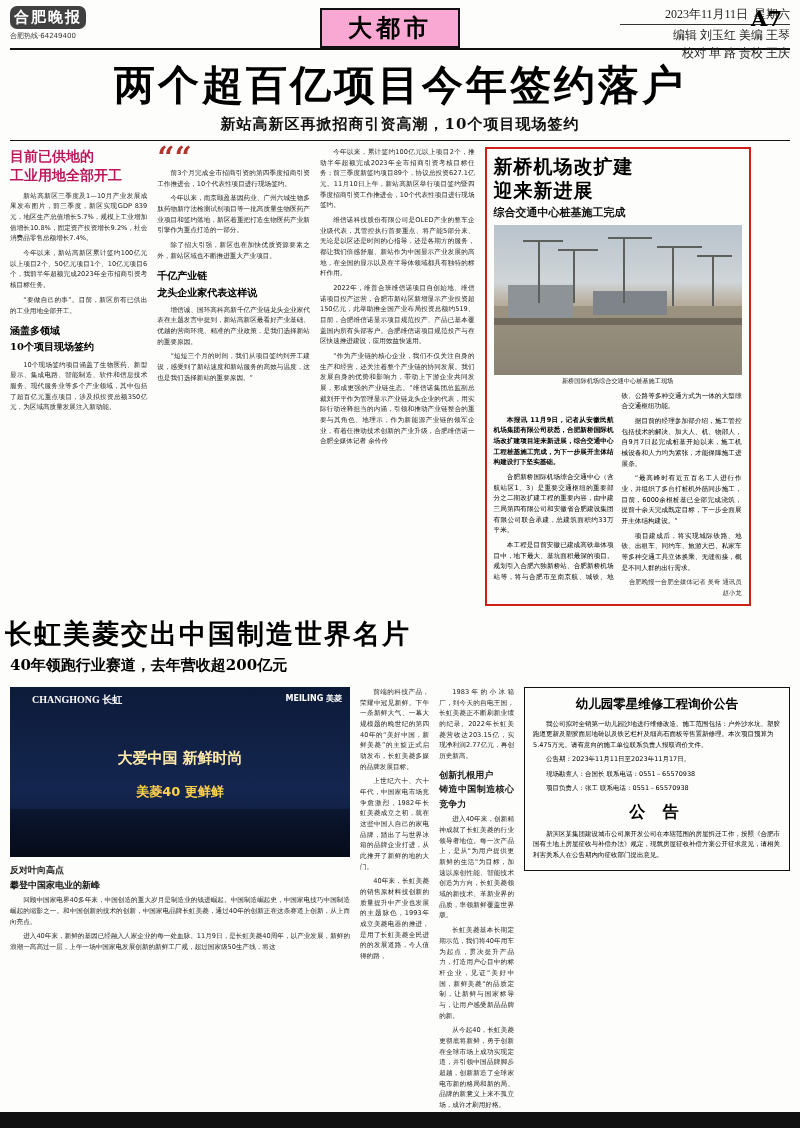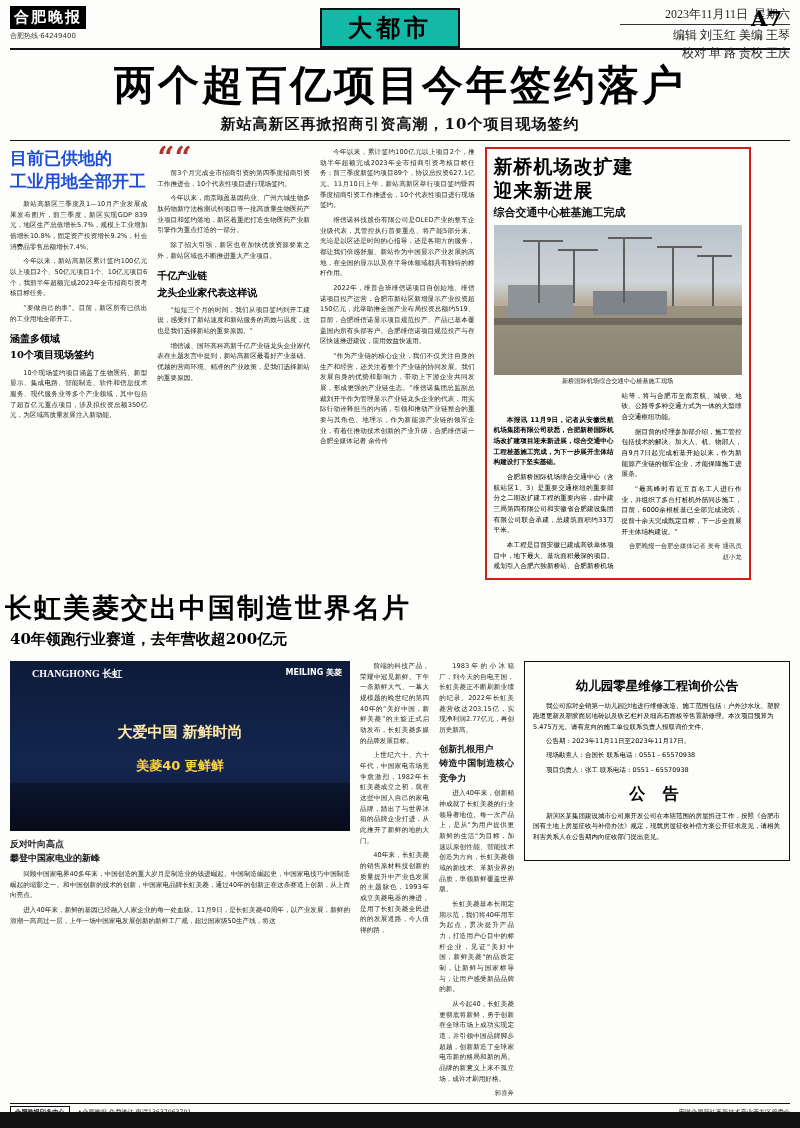--- a/index.html
+++ b/index.html
@@ -7,29 +7,30 @@
   .page{
     width:800px;height:1128px;background:#fdfdfb;position:relative;
     box-sizing:border-box;overflow:hidden;
   }
   .masthead{
     display:flex;align-items:flex-start;justify-content:space-between;
     padding:6px 10px 2px 10px;height:48px;box-sizing:border-box;
   }
   .logo-wrap{width:150px;}
   .logo{
-    background:#000000;color:#fff;font-weight:bold;font-size:15px;
+    background:#404040;color:#fff;font-weight:bold;font-size:15px;
     letter-spacing:2px;padding:2px 4px;display:inline-block;
     font-family:"DejaVu Serif","Liberation Serif",serif;
+    border-radius:7px;
   }
   .logo-sub{font-size:7px;color:#333;margin-top:2px;}
   .section-title{
     border:2px solid #111;padding:2px 26px;font-size:24px;font-weight:bold;
     font-family:"DejaVu Serif","Liberation Serif",serif;letter-spacing:4px;
-    background:#14b8a6;margin-top:2px;
+    background:#f9a8d4;margin-top:2px;
   }
   .mast-right{text-align:right;font-size:12px;color:#222;line-height:1.45;min-width:170px;font-family:Liberation Serif, serif;}
   .mast-right .dateline{border-bottom:1px solid #333;padding-bottom:1px;margin-bottom:2px;display:flex;justify-content:flex-end;gap:6px;}
   .pageno{
     font-size:21px;font-weight:bold;font-family:"DejaVu Serif","Liberation Serif",serif;
     position:absolute;right:18px;top:6px;
   }
   .rule-top{border-top:2px solid #111;margin:0 10px;}
   .headline{
     text-align:center;font-family:"DejaVu Serif","Liberation Serif",serif;
@@ -41,21 +42,21 @@
   }
   .rule-thin{border-top:1px solid #111;margin:4px 10px 6px 10px;}
   .cols{display:flex;gap:10px;padding:0 10px;box-sizing:border-box;}
   .col{font-size:6.6px;line-height:1.62;color:#1d1d1d;text-align:justify;}
   .c1{width:142px;}
   .c2{width:158px;}
   .c3{width:160px;}
   .c4{width:316px;}
   .kicker{
     font-family:"DejaVu Serif","Liberation Serif",serif;font-weight:bold;
-    font-size:17px;line-height:1.35;margin:0 0 6px 0;color:#1d4ed8;
+    font-size:14px;line-height:1.35;margin:0 0 6px 0;color:#be185d;
   }
   .subkicker{
     font-family:"DejaVu Serif","Liberation Serif",serif;font-weight:bold;
     font-size:10px;margin:7px 0 4px 0;color:#000;
   }
   p{margin:0 0 4px 0;text-indent:2em;}
   .quote-mark{font-size:30px;color:#b0342c;font-family:"DejaVu Serif","Liberation Serif",serif;line-height:0.7;font-weight:bold;}
   .byline{text-align:right;font-size:6.4px;color:#333;margin-top:3px;}
   
   .redbox{
@@ -92,21 +93,21 @@
   }
   .stage-text{position:absolute;left:50%;top:42%;transform:translate(-50%,-50%);
     color:#ffe9a8;font-family:"DejaVu Serif","Liberation Serif",serif;font-weight:bold;font-size:15px;white-space:nowrap;}
   .stage-text2{position:absolute;left:50%;top:62%;transform:translate(-50%,-50%);
     color:#ffd24a;font-weight:bold;font-size:13px;white-space:nowrap;}
   .brandL{position:absolute;left:22px;top:6px;color:#fff;font-size:10px;font-weight:bold;font-family:Liberation Serif, serif;}
   .brandR{position:absolute;right:8px;top:6px;color:#fff;font-size:8px;font-weight:bold;}
   .crowd{position:absolute;left:0;right:0;bottom:0;height:28%;background:linear-gradient(#0b1630,#060b18);}
   
   .notice{
-    border:1px solid #111;padding:14px 8px;box-sizing:border-box;width:266px;font-size:6.5px;line-height:1.6;
+    border:1px solid #111;padding:6px 8px;box-sizing:border-box;width:266px;font-size:6.5px;line-height:1.6;
   }
   .notice h4{
     text-align:center;font-family:"DejaVu Serif","Liberation Serif",serif;
     font-weight:bold;font-size:12.5px;margin:0 0 5px 0;
   }
   .notice .gg{text-align:center;font-family:"DejaVu Serif","Liberation Serif",serif;font-weight:bold;font-size:16px;letter-spacing:6px;margin:6px 0 4px 0;}
   .footer-bar{
     position:absolute;left:0;bottom:0;width:100%;height:16px;background:#111;
   }
   .footer-strip{
@@ -162,22 +163,22 @@
       <p>10个现场签约项目涵盖了生物医药、新型显示、集成电路、智能制造、软件和信息技术服务、现代服务业等多个产业领域，其中包括了超百亿元重点项目，涉及拟投资总额350亿元，为区域高质量发展注入新动能。</p>
     </div>
 
     <div class="col c2">
       <div class="quote-mark">““</div>
       <p>前3个月完成全市招商引资的第四季度招商引资工作推进会，10个代表性项目进行现场签约。</p>
       <p>今年以来，南京颐盈基因药业、广州六城生物多肽药物新疗法检测试剂项目等一批高质量生物医药产业项目和签约落地，新区着重把打造生物医药产业新引擎作为重点打造的一部分。</p>
       <p>除了招大引强，新区也在加快优质资源要素之外，新站区域也不断推进重大产业项目。</p>
       <div class="subkicker" style="white-space:pre-line">千亿产业链
 龙头企业家代表这样说</div>
+      <p>增信诚、国环高科高新千亿产业链龙头企业家代表在主题发言中提到，新站高新区最看好产业基础、优越的营商环境、精准的产业政策，是我们选择新站的重要原因。</p>
       <p>“短短三个月的时间，我们从项目签约到开工建设，感受到了新站速度和新站服务的高效与温度，这也是我们选择新站的重要原因。”</p>
-      <p>增信诚、国环高科高新千亿产业链龙头企业家代表在主题发言中提到，新站高新区最看好产业基础、优越的营商环境、精准的产业政策，是我们选择新站的重要原因。</p>
     </div>
 
     <div class="col c3">
       <p>今年以来，累计签约100亿元以上项目2个，推动半年超额完成2023年全市招商引资考核目标任务；前三季度新签约项目89个，协议总投资627.1亿元。11月10日上午，新站高新区举行项目签约暨四季度招商引资工作推进会，10个代表性项目进行现场签约。</p>
       <p>维信诺科技股份有限公司是OLED产业的整车企业级代表，其管控执行首要重点、将产能5部分来、无论是以区还是时间的心指导，还是各期方的服务，都让我们倍感舒服、新站作为中国显示产业发展的高地，在全国的显示以及在半导体领域都具有独特的标杆作用。</p>
       <p>2022年，维普合班维信诺项目自创始地、维信诺项目投产运营，合肥市新站区新增显示产业投资超150亿元，此举助推全国产业布局投资总额约519、目前，合肥维信诺显示项目规范投产、产品已基本覆盖国内所有头部客户。合肥维信诺项目规范投产与在区快速推进建设，应用效益快速用。</p>
       <p>“作为产业链的核心企业，我们不仅关注自身的生产和经营，还关注着整个产业链的协同发展。我们发展自身的优势和影响力，带动上下游企业共同发展，形成更强的产业链生态。”维信诺集团总监副总裁刘开平作为管理显示产业链龙头企业的代表，用实际行动诠释担当的内涵，引领和推动产业链整合的重要与其角色、地理示，作为新能源产业链的领军企业，有着任推动技术创新的产业升级，合肥维信诺一合肥全媒体记者 余伶伶</p>
     </div>
 
     <div class="c4">
@@ -199,22 +200,23 @@
           <div class="crane" style="left:66%;top:14%;width:18%;height:2px;"></div>
           <div class="crane" style="left:88%;top:20%;width:2px;height:34%;"></div>
           <div class="crane" style="left:82%;top:20%;width:14%;height:2px;"></div>
           <div class="bld" style="left:0;top:62%;width:100%;height:5%;background:#6f6a5c;"></div>
         </div>
         <div class="cap">新桥国际机场综合交通中心桩基施工现场</div>
         <div class="body">
           <p>本报讯  11月9日，记者从安徽民航机场集团有限公司获悉，合肥新桥国际机场改扩建项目迎来新进展，综合交通中心工程桩基施工完成，为下一步展开主体结构建设打下坚实基础。</p>
           <p>合肥新桥国际机场综合交通中心（含航站区1、3）是重要交通枢纽的重要部分之二期改扩建工程的重要内容，由中建三局第四有限公司和安徽省合肥建设集团有限公司联合承建，总建筑面积约33万平米。</p>
           <p>本工程是目前安徽已建成高铁单体项目中，地下最大、基坑面积最深的项目。规划引入合肥六独新桥站、合肥新桥机场站等，将与合肥市至南京航、城铁、地铁、公路等多种交通方式为一体的大型综合交通枢纽功能。</p>
-          <p>据目前的经理参加部介绍，施工管控包括技术的解决、加大人、机、物部人，自9月7日起完成桩基开始以来，作为新能源产业链的领军企业，才能保障施工进展条。</p>
+          <p>据目前的经理参加部介绍，施工管控包括技术的解决、加大人、机、物部人，自9月7日起完成桩基开始以来，施工机械设备和人力均为紧张，才能保障施工进展条。</p>
           <p>“最高峰时有近五百名工人进行作业，并组织了多台打桩机外筋同步施工，目前，6000余根桩基已全部完成浇筑，提前十余天完成既定目标，下一步全面展开主体结构建设。”</p>
+          <p>项目建成后，将实现城际铁路、地铁、出租车、同约车、旅游大巴、私家车等多种交通工具立体换乘、无缝衔接，概是不同人群的出行需求。</p>
           <div class="byline">合肥晚报一合肥全媒体记者 吴奇  通讯员 赵小龙</div>
         </div>
       </div>
     </div>
   </div>
 
   <div class="headline2">长虹美菱交出中国制造世界名片</div>
   <div class="sub2">40年领跑行业赛道，去年营收超200亿元</div>
 
   <div class="bottomcols">

